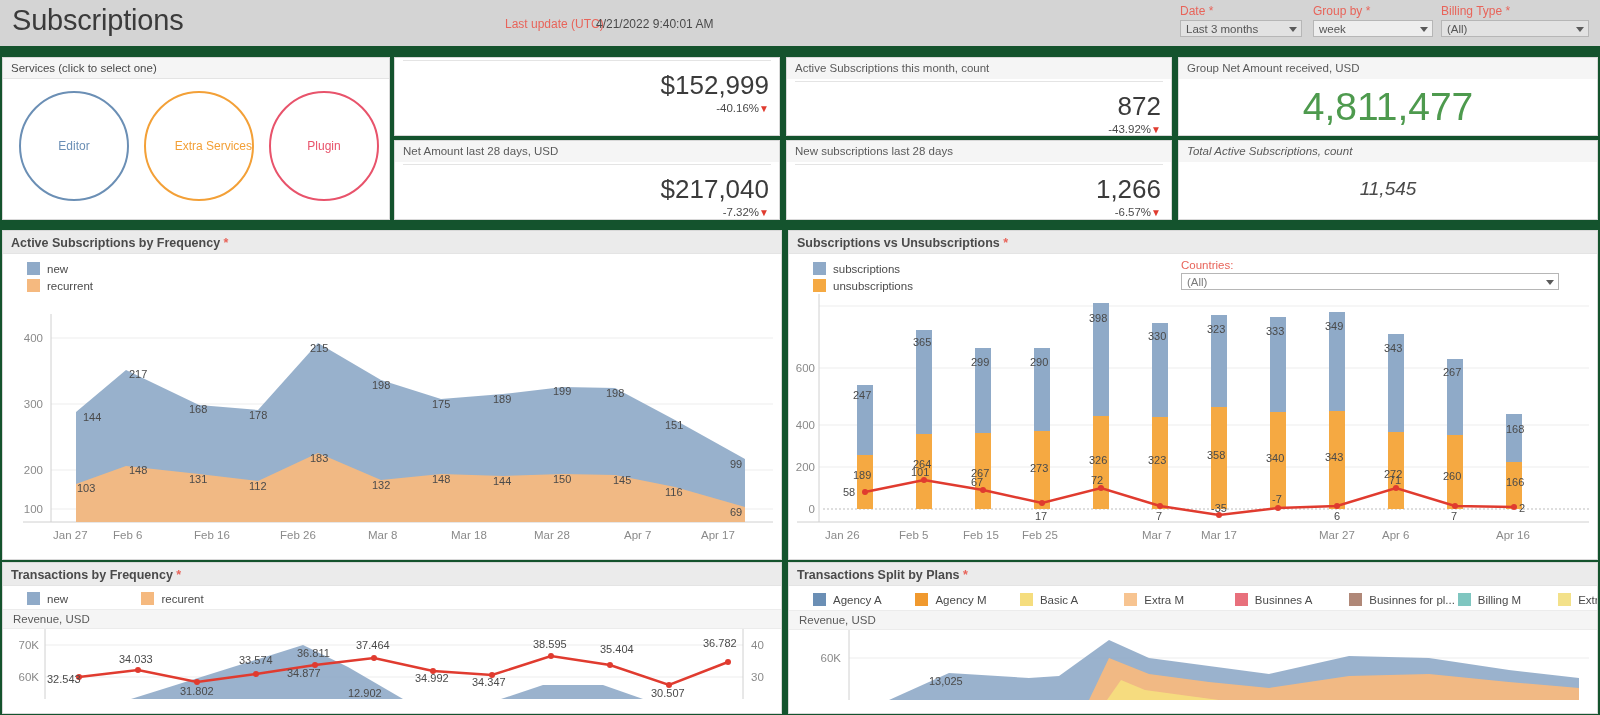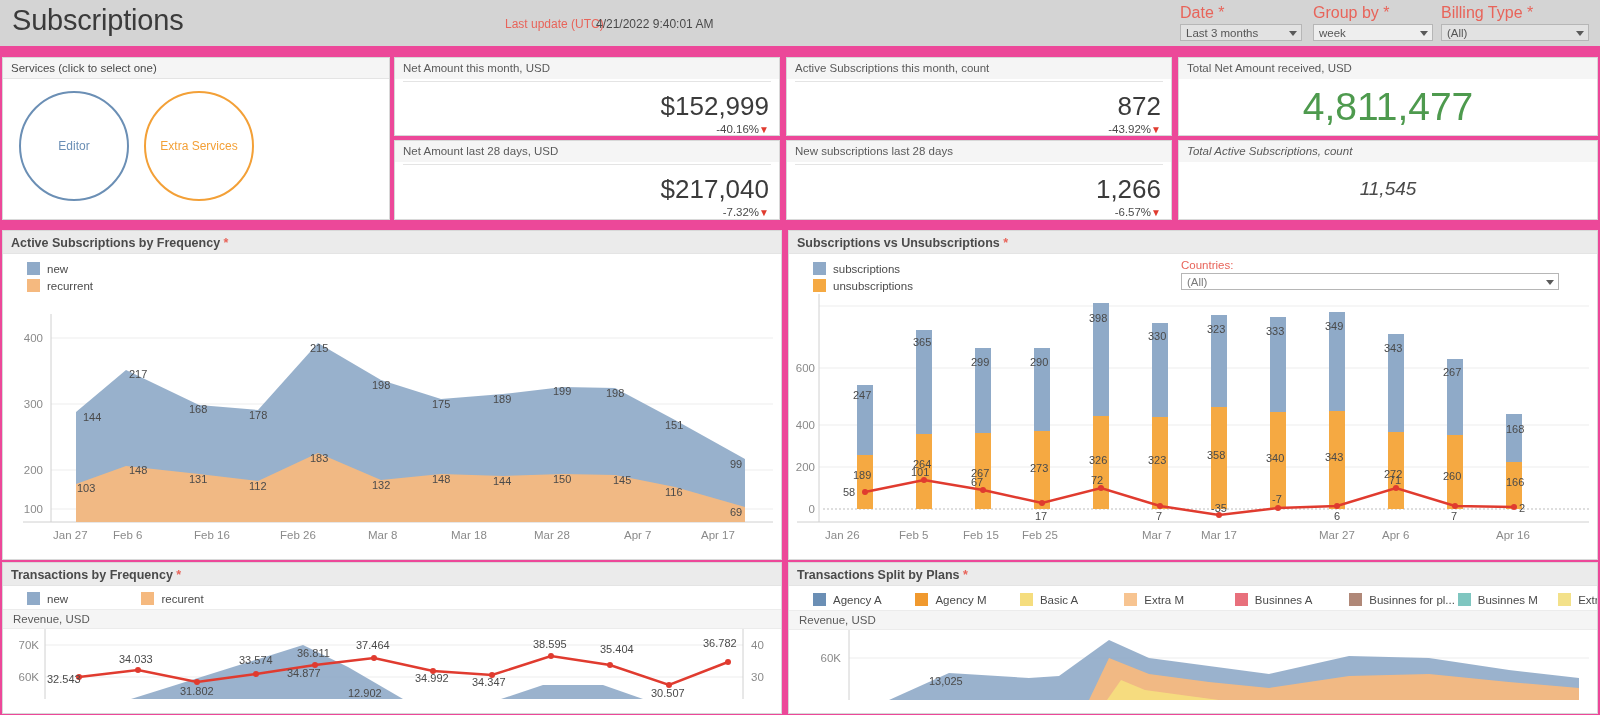--- a/index.html
+++ b/index.html
@@ -2,41 +2,41 @@
 <html><head>
 <meta charset="utf-8">
 <style>
   * { box-sizing: border-box; margin: 0; padding: 0; }
   html, body {
     width: 1600px; height: 715px;
     background: #ffffff;
     font-family: "Liberation Sans", sans-serif;
     overflow: hidden;
   }
-  .dash { position: relative; width: 1600px; height: 715px; background: #ec4899; }
+  .dash { position: relative; width: 1600px; height: 715px; background: #14532d; }
 
   
   .header {
     position: absolute; left: 0; top: 0; width: 1600px; height: 46px;
     background: #d4d4d4;
   }
   .title {
     position: absolute; left: 12px; top: 4px;
     font-size: 29px; font-weight: 400; color: #3b3b3b; letter-spacing: -0.2px;
   }
   .lastupd-label {
     position: absolute; left: 505px; top: 17px;
     font-size: 12px; color: #e8645a;
   }
   .lastupd-value {
     position: absolute; left: 596px; top: 17px;
     font-size: 12px; color: #4a4a4a;
   }
   .filter { position: absolute; top: 4px; }
-  .filter-label { font-size: 16px; color: #e8645a; display: block; margin-bottom: 2px; }
+  .filter-label { font-size: 12px; color: #e8645a; display: block; margin-bottom: 2px; }
   .select {
     position: relative; height: 17px; background: #e2e2e2;
     border: 1px solid #b6b6b6; font-size: 11.5px; color: #555;
     padding: 1px 18px 1px 5px; line-height: 14px; white-space: nowrap; overflow: hidden;
   }
   .select.light { background: #eeeeee; }
   .caret {
     position: absolute; right: 4px; top: 50%; margin-top: -2px;
     width: 0; height: 0; border-left: 4px solid transparent;
     border-right: 4px solid transparent; border-top: 5px solid #5a5a5a;
@@ -56,21 +56,21 @@
 
   
   #services { left: 2px; top: 57px; width: 388px; height: 163px; }
   .circles { position: relative; height: 139px; }
   .circ {
     position: absolute; top: 12px; width: 110px; height: 110px; border-radius: 50%;
     border: 2px solid; display: flex; align-items: center; justify-content: center;
     font-size: 12px; background: #fff;
   }
   #c-editor { left: 16px; border-color: #6b8fb5; color: #6b8fb5; }
-  #c-extra  { left: 141px; border-color: #f3a037; color: #f3a037; }
+  #c-extra  { left: 141px; border-color: #f3a037; color: #f3a037; justify-content: flex-end; }
   #c-plugin { left: 266px; border-color: #e8536b; color: #e8536b; }
 
   
   .kpi { position: absolute; background: #fff; border: 1px solid #d8d8d8; }
   .kpi-head {
     height: 21px; background: #f5f5f5; font-size: 11.5px; color: #5a5a5a;
     padding: 4px 0 0 8px; white-space: nowrap;
   }
   .kpi-body { position: relative; height: calc(100% - 21px); }
   .kpi-rule { position: absolute; left: 8px; right: 8px; top: 2px; height: 1px; background: #e4e4e4; }
@@ -166,25 +166,27 @@
 
   <div class="panel" id="services">
     <div class="panel-head">Services (click to select one)</div>
     <div class="circles">
       <div class="circ" id="c-editor">
         <span>Editor</span>
       </div>
       <div class="circ" id="c-extra">
         <span>Extra Services</span>
       </div>
+      <div class="circ" id="c-plugin">
+        <span>Plugin</span>
+      </div>
     </div>
   </div>
 
   <div class="kpi" id="k-net-month">
-    <div class="kpi-head">Net Amount this month, USD</div>
     <div class="kpi-body">
       <div class="kpi-rule"></div>
       <div class="kpi-value">$152,999</div>
       <div class="kpi-delta"><span>-40.16%</span><span class="tri">▼</span></div>
     </div>
   </div>
 
   <div class="kpi" id="k-net-28">
     <div class="kpi-head">Net Amount last 28 days, USD</div>
     <div class="kpi-body">
@@ -206,21 +208,21 @@
   <div class="kpi" id="k-new-28">
     <div class="kpi-head">New subscriptions last 28 days</div>
     <div class="kpi-body">
       <div class="kpi-rule"></div>
       <div class="kpi-value">1,266</div>
       <div class="kpi-delta"><span>-6.57%</span><span class="tri">▼</span></div>
     </div>
   </div>
 
   <div class="kpi" id="k-total-net">
-    <div class="kpi-head">Total Net Amount received, USD</div>
+    <div class="kpi-head">Group Net Amount received, USD</div>
     <div class="kpi-body">
       <div class="kpi-big">4,811,477</div>
     </div>
   </div>
 
   <div class="kpi" id="k-total-act">
     <div class="kpi-head">Total Active Subscriptions, count</div>
     <div class="kpi-body">
       <div class="kpi-mid">11,545</div>
     </div>
@@ -529,21 +531,21 @@
       <div class="legend-row inline" style="width:110px">
         <span class="swatch" style="background:#e8707c"></span>
         <span class="legend-label">Businnes A</span>
       </div>
       <div class="legend-row inline" style="width:104px">
         <span class="swatch" style="background:#b08878"></span>
         <span class="legend-label">Businnes for pl...</span>
       </div>
       <div class="legend-row inline" style="width:96px">
         <span class="swatch" style="background:#7fc6c0"></span>
-        <span class="legend-label">Businnes M</span>
+        <span class="legend-label">Billing M</span>
       </div>
       <div class="legend-row inline" style="width:60px">
         <span class="swatch" style="background:#f3e18a"></span>
         <span class="legend-label">Extra E</span>
       </div>
       
     </div>
     <div class="axis-title">Revenue, USD</div>
     <svg width="808" height="70" viewBox="0 0 808 70">
       <line class="grid" x1="60" y1="28" x2="800" y2="28"></line>

